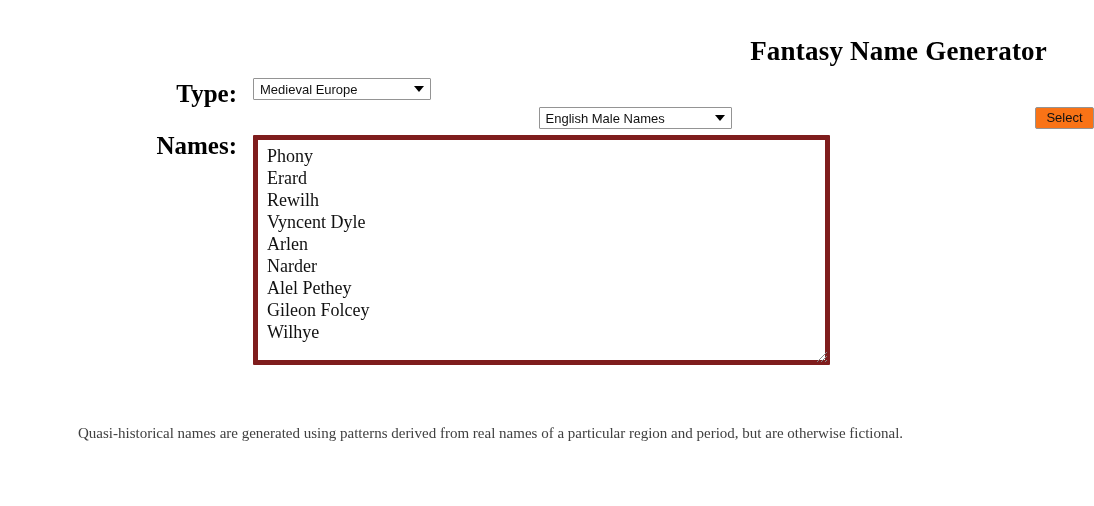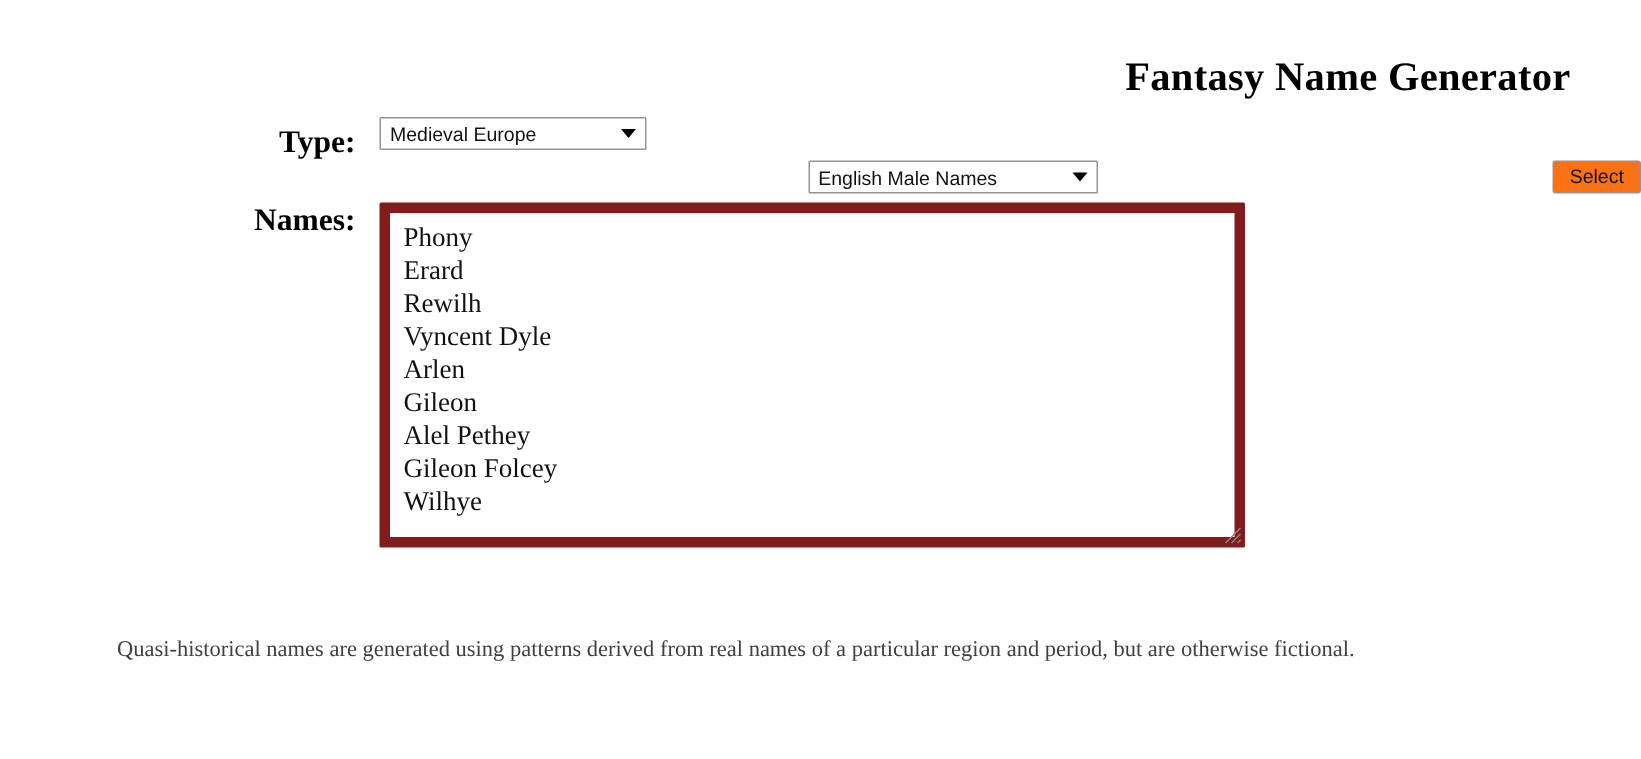--- a/index.html
+++ b/index.html
@@ -45,21 +45,21 @@
   .row-type   { height: 29px; }
   .row-subset { height: 28px; justify-content: space-between; }
 
   .field-label {
     width: 253px;
     text-align: right;
     padding-right: 16px;
     box-sizing: border-box;
     font-family: "Liberation Serif", "DejaVu Serif", serif;
     font-weight: bold;
-    font-size: 21px;
+    font-size: 25px;
     color: #000000;
     line-height: 22px;
   }
   .label-type   { padding-top: 5px; }
   .label-names  { padding-top: 64px; margin-top: -64px; }
 
   
   .select-box {
     position: relative;
     box-sizing: border-box;
@@ -117,21 +117,21 @@
 
   
   .names-wrap {
     position: relative;
   }
   .names-box {
     box-sizing: border-box;
     width: 577px;
     height: 230px;
     background: #ffffff;
-    border: 7px solid #7f1d1d;
+    border: 5px solid #7f1d1d;
     border-radius: 1px;
     padding: 5px 8px 5px 9px;
     font-family: "Liberation Serif", "DejaVu Serif", serif;
     font-size: 18px;
     line-height: 22px;
     color: #111111;
     overflow: hidden;
     cursor: text;
   }
   .names-box .name-line {
@@ -188,21 +188,21 @@
 
   <div class="row row-names">
     <div class="field-label label-names">Names:</div>
     <div class="names-wrap">
       <div class="names-box" id="names-box">
           <div class="name-line">Phony</div>
           <div class="name-line">Erard</div>
           <div class="name-line">Rewilh</div>
           <div class="name-line">Vyncent Dyle</div>
           <div class="name-line">Arlen</div>
-          <div class="name-line">Gileon</div>
+          <div class="name-line">Narder</div>
           <div class="name-line">Alel Pethey</div>
           <div class="name-line">Gileon Folcey</div>
           <div class="name-line">Wilhye</div>
         </div>
       <span class="resize-grip">
         <svg width="13" height="13" viewBox="0 0 13 13" aria-hidden="true">
           <line x1="12" y1="2" x2="2" y2="12" stroke="#888888" stroke-width="1"></line>
           <line x1="12" y1="6" x2="6" y2="12" stroke="#888888" stroke-width="1"></line>
           <line x1="12" y1="10" x2="10" y2="12" stroke="#888888" stroke-width="1"></line>
         </svg>

